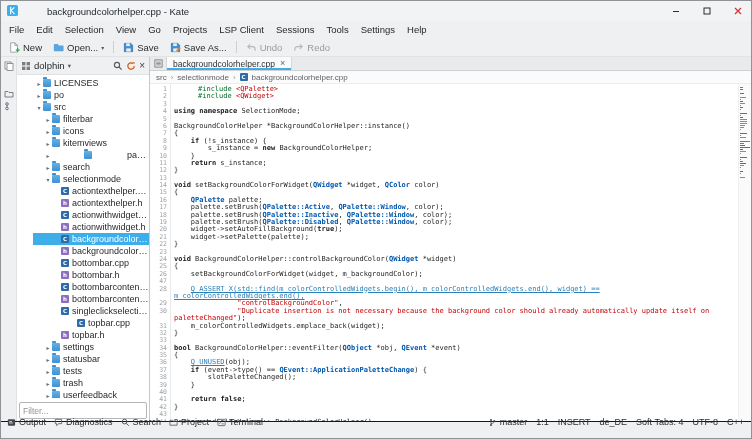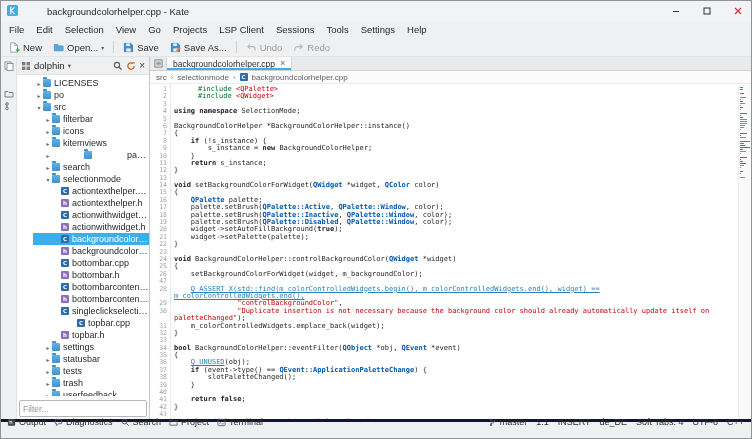--- a/index.html
+++ b/index.html
@@ -91,21 +91,21 @@
   .tok-k { font-weight: bold; color: #1b1b1b; }
   .tok-t { font-weight: bold; color: #0057ae; }
   .tok-s { color: #bf0303; }
   .tok-n { color: #1f1c1b; }
   .tok-u { color: #2980b9; text-decoration: underline; }
   .minimap { width: 13px; flex: none; padding-top: 3px; background: #fafafa; border-left: 1px solid #f0f0f0; }
   .mml { height: 1px; margin: 0 0 1px 1px; }
 
   
   .statusbar { height: 17px; flex: none; display: flex; align-items: center; gap: 2px;
-    background: #eff0f1; border-top: 3px solid #0f172a; font-size: 9px; color: #2b2e31;
+    background: #eff0f1; border-top: 1px solid #0f172a; font-size: 9px; color: #2b2e31;
     padding: 0 7px 16px 2px; }
   .pbtn { display: flex; align-items: center; gap: 3px; padding: 0 4px; height: 100%; }
   .picon svg { width: 9px; height: 9px; display: block; }
   .sb-right { display: flex; align-items: center; gap: 9px; margin-left: auto; }
   .sb-item { display: flex; align-items: center; gap: 3px; justify-content: center; }
 </style>
 </head>
 <body>
 
 <div class="window">

